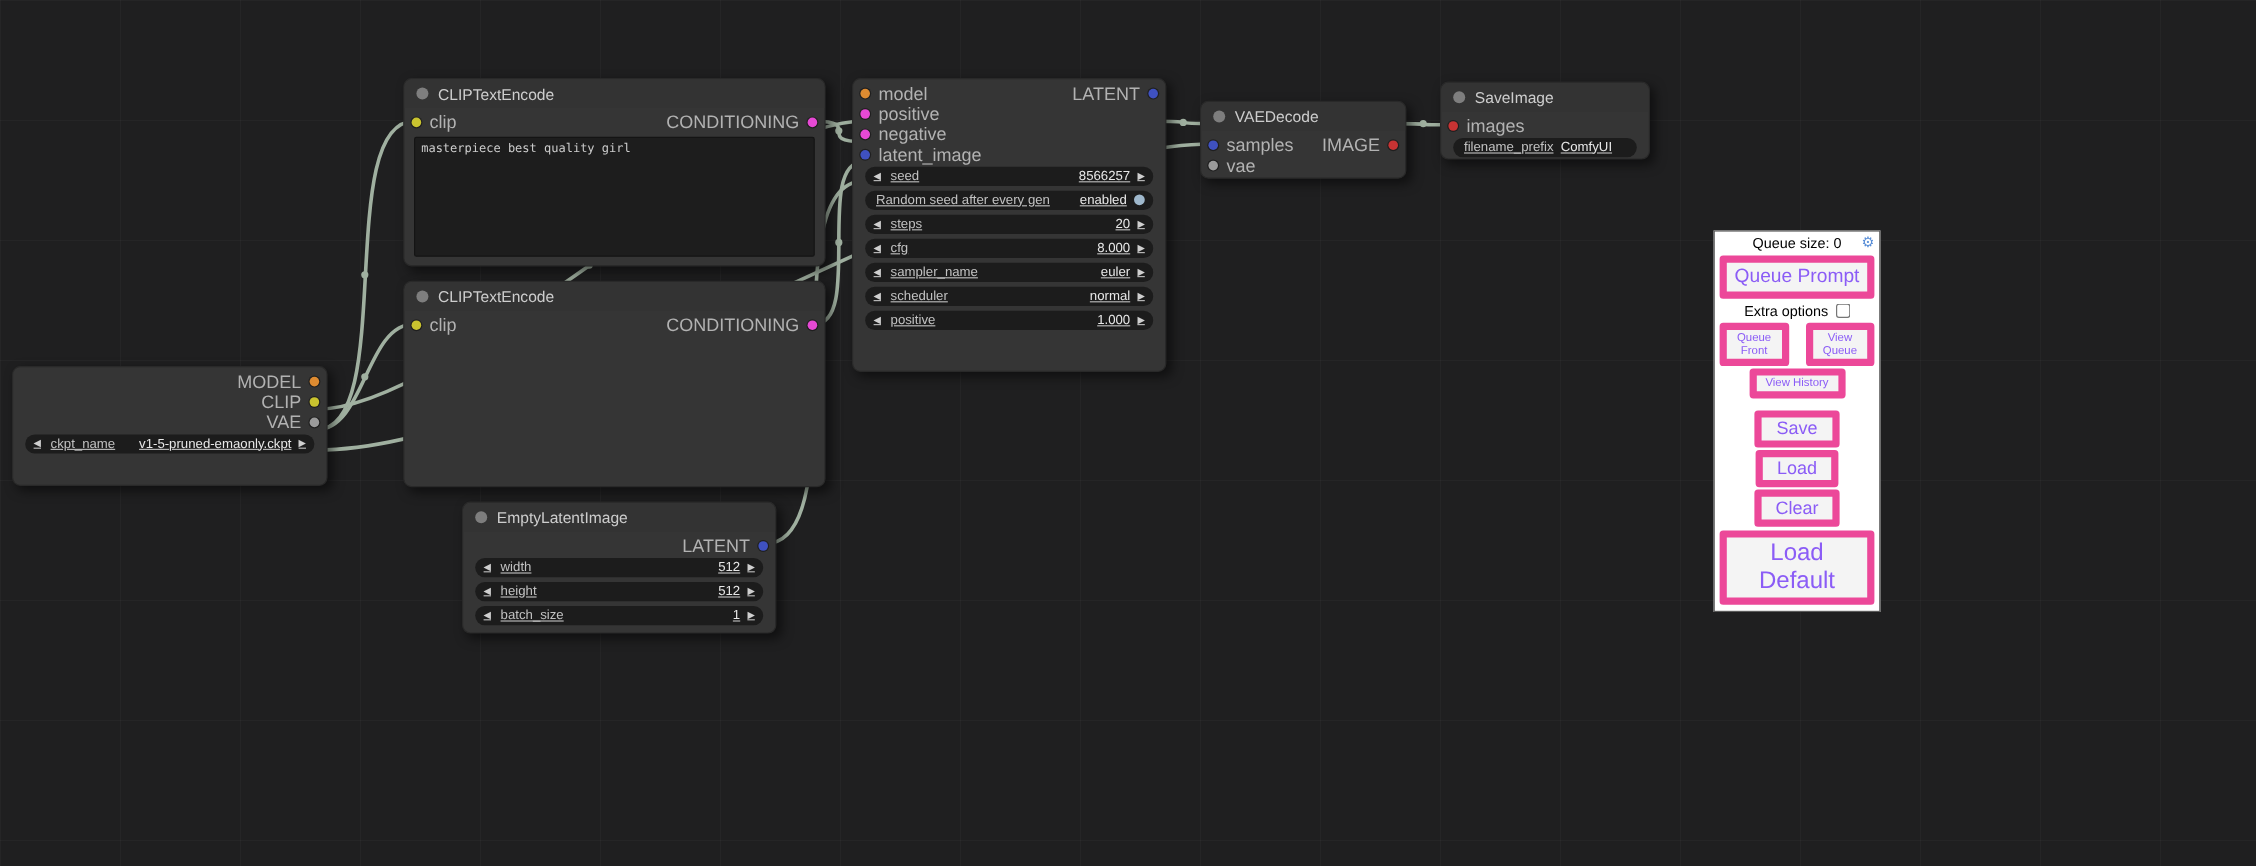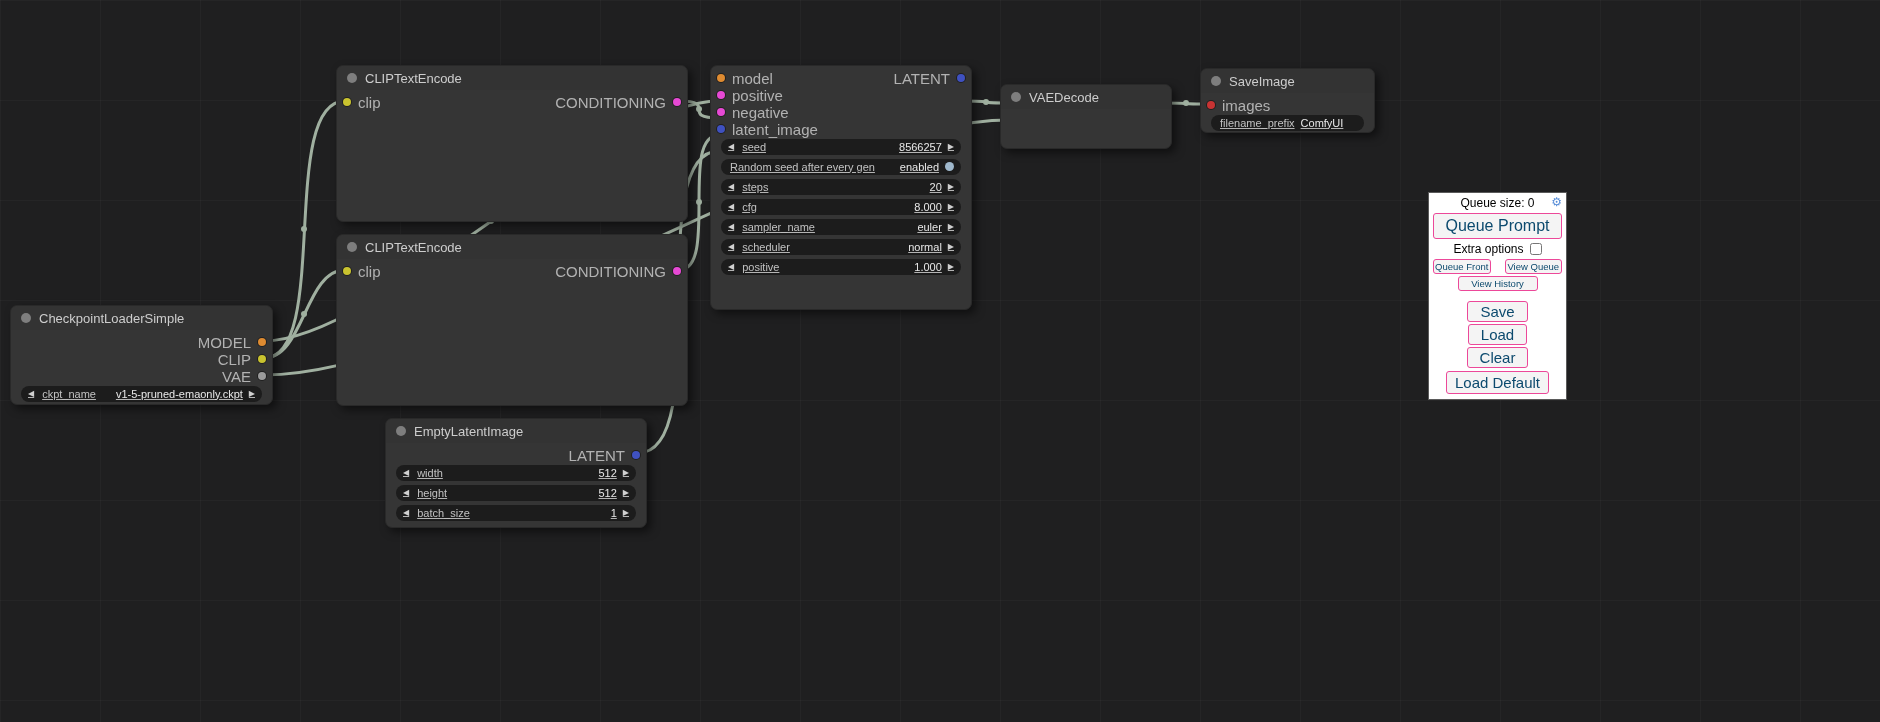--- a/index.html
+++ b/index.html
@@ -60,32 +60,32 @@
   .menu {
     position:absolute; left:1428px; top:192px; width:139px; z-index:3;
     background:#ffffff; border:1px solid #5a5a5a; color:#000;
     display:flex; flex-direction:column; align-items:center; gap:2px;
     padding:2px 4px 5px; font-size:12px;
   }
   .menu-row-queue { position:relative; width:100%; text-align:center; padding:1px 0; }
   .gear { position:absolute; right:0; top:0; font-size:12px; color:#5a8fd8; cursor:pointer; line-height:1.2; }
   .menu button {
     font-family:"Liberation Sans", sans-serif;
-    background:#f4f4f4; border:1px solid #ec4899; border-radius:3px;
-    color:#0c4a6e; cursor:pointer;
+    background:#f4f4f4; border:6px solid #ec4899; border-radius:3px;
+    color:#8b5cf6; cursor:pointer;
   }
   .btn-queue-prompt { width:100%; font-size:16px; padding:3px 0; }
   .extra-row { display:flex; align-items:center; gap:6px; padding:1px 0; }
   .extra-row input { width:12px; height:12px; }
   .small-row { display:flex; width:100%; gap:14px; }
   .small-row button { flex:1; font-size:9.5px; padding:1px 0; }
   .btn-view-history { width:80px; font-size:9.5px; padding:1px 0; }
   .btn-mid { font-size:15px; padding:1px 12px; }
   .btn-save { margin-top:8px; }
-  .btn-load-default { font-size:15px; padding:2px 8px; margin-top:1px; }
+  .btn-load-default { font-size:20px; padding:2px 8px; margin-top:1px; }
 </style>
 </head>
 <body>
 
 <div id="canvas">
 
   <svg class="links" width="1880" height="722" viewBox="0 0 1880 722">
     <path d="M264,341 C378,341 605,101 719,101" style="stroke: rgb(160, 176, 160);"></path>
     <path d="M264,358 C331,358 278,101 345,101" style="stroke: rgb(160, 176, 160);"></path>
     <path d="M264,358 C304,358 305,270 345,270" style="stroke: rgb(160, 176, 160);"></path>
@@ -100,24 +100,20 @@
     <circle cx="304" cy="314" r="3" style="fill: rgb(160, 176, 160);"></circle>
     <circle cx="636" cy="247" r="3" style="fill: rgb(160, 176, 160);"></circle>
     <circle cx="699" cy="109" r="3" style="fill: rgb(160, 176, 160);"></circle>
     <circle cx="699" cy="202" r="3" style="fill: rgb(160, 176, 160);"></circle>
     <circle cx="678" cy="302" r="3" style="fill: rgb(160, 176, 160);"></circle>
     <circle cx="986" cy="102" r="3" style="fill: rgb(160, 176, 160);"></circle>
     <circle cx="1186" cy="103" r="3" style="fill: rgb(160, 176, 160);"></circle>
   </svg>
 
   <div class="node" style="left:10px;top:305px;width:263px;height:100px">
-    <div class="ntitle">
-      <span class="tdot" style="background: rgb(126, 126, 126);"></span>
-      <span>CheckpointLoaderSimple</span>
-    </div>
     <div class="slots">
       <div class="srow">
         <span class="sout">
             <span>MODEL</span>
             <span class="dot" style="background: rgb(222, 139, 49);"></span>
           </span>
       </div>
       <div class="srow">
         <span class="sout">
             <span>CLIP</span>
@@ -151,20 +147,21 @@
         <span class="sin">
             <span class="dot" style="background: rgb(201, 195, 47);"></span>
             <span>clip</span>
           </span>
         <span class="sout">
             <span>CONDITIONING</span>
             <span class="dot" style="background: rgb(230, 73, 212);"></span>
           </span>
       </div>
     </div>
+    <textarea class="nodetext" style="height: 100px;" spellcheck="false">masterpiece best quality girl</textarea>
   </div>
 
   <div class="node" style="left:336px;top:234px;width:352px;height:172px">
     <div class="ntitle">
       <span class="tdot" style="background: rgb(126, 126, 126);"></span>
       <span>CLIPTextEncode</span>
     </div>
     <div class="slots">
       <div class="srow">
         <span class="sin">
@@ -287,20 +284,38 @@
         <span class="wvalue">1.000</span>
         <span class="warrow">▶</span>
       </div>
     </div>
   </div>
 
   <div class="node" style="left:1000px;top:84px;width:172px;height:65px">
     <div class="ntitle">
       <span class="tdot" style="background: rgb(126, 126, 126);"></span>
       <span>VAEDecode</span>
+    </div>
+    <div class="slots">
+      <div class="srow">
+        <span class="sin">
+            <span class="dot" style="background: rgb(63, 81, 192);"></span>
+            <span>samples</span>
+          </span>
+        <span class="sout">
+            <span>IMAGE</span>
+            <span class="dot" style="background: rgb(199, 51, 51);"></span>
+          </span>
+      </div>
+      <div class="srow">
+        <span class="sin">
+            <span class="dot" style="background: rgb(155, 155, 155);"></span>
+            <span>vae</span>
+          </span>
+      </div>
     </div>
   </div>
 
   <div class="node" style="left:1200px;top:68px;width:175px;height:65px">
     <div class="ntitle">
       <span class="tdot" style="background: rgb(126, 126, 126);"></span>
       <span>SaveImage</span>
     </div>
     <div class="slots">
       <div class="srow">

